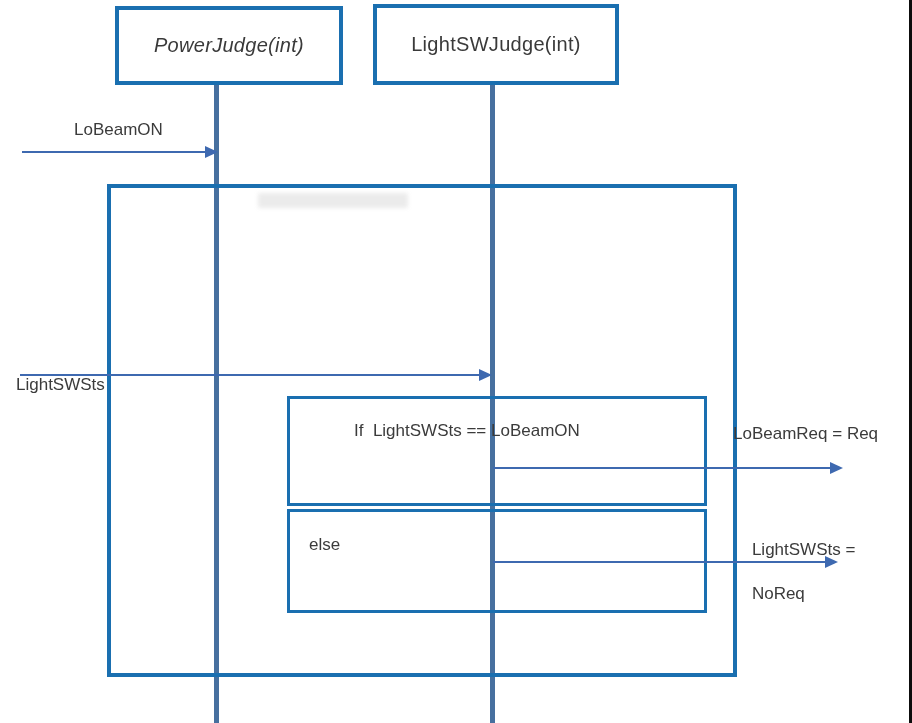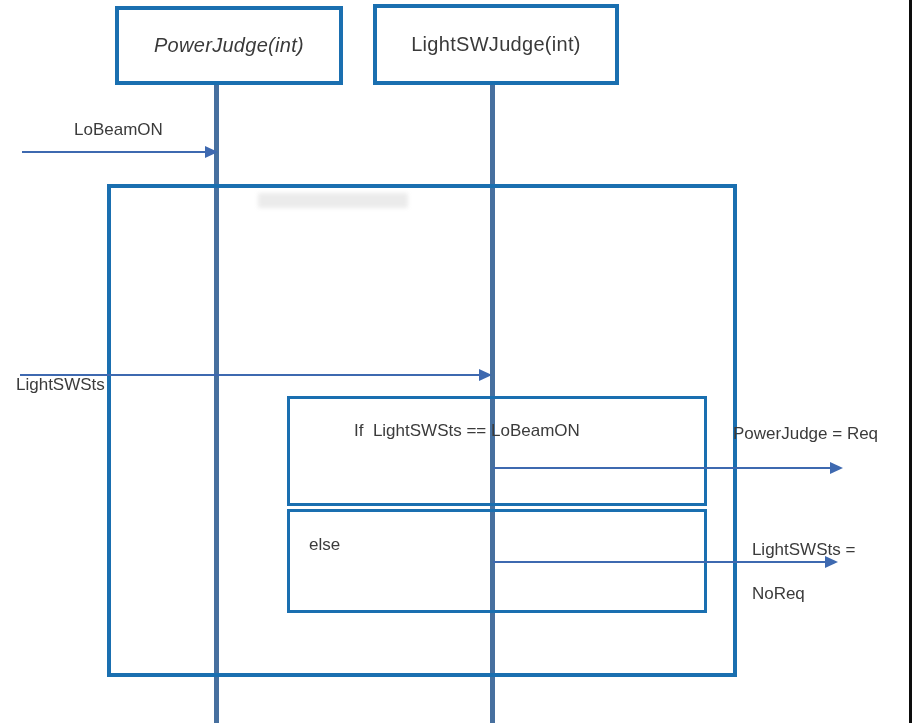--- a/index.html
+++ b/index.html
@@ -142,21 +142,21 @@
     <div class="arrow-line"></div>
     <div class="arrow-head"></div>
   </div>
 
   <div class="msg-label lbl-lightswsts">LightSWSts</div>
   <div class="arrow arrow-lightswsts">
     <div class="arrow-line"></div>
     <div class="arrow-head"></div>
   </div>
 
-  <div class="msg-label lbl-req">PowerJudge = Req</div>
+  <div class="msg-label lbl-req">LoBeamReq = Req</div>
   <div class="arrow arrow-req">
     <div class="arrow-line"></div>
     <div class="arrow-head"></div>
   </div>
 
   <div class="msg-label lbl-noreq">
     <span>LightSWSts =</span><br>
     <span>NoReq</span>
   </div>
   <div class="arrow arrow-noreq">

